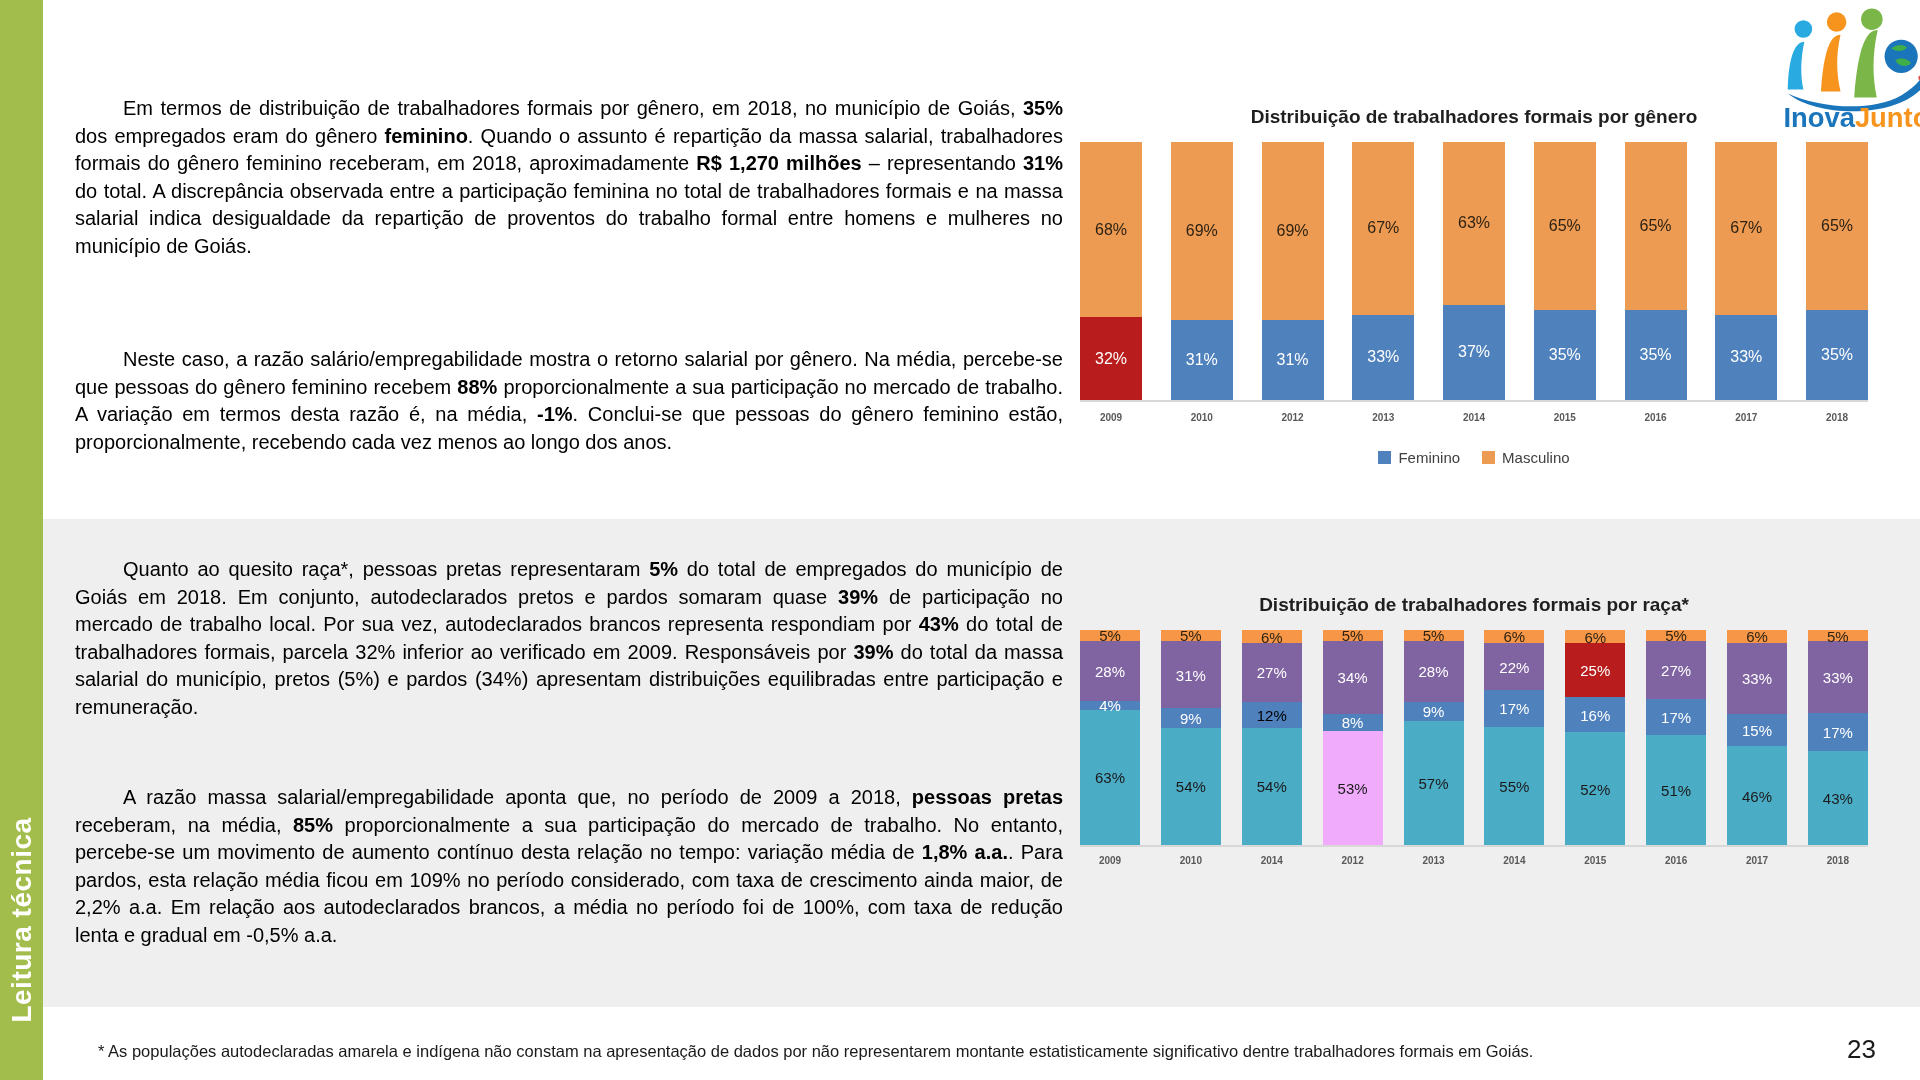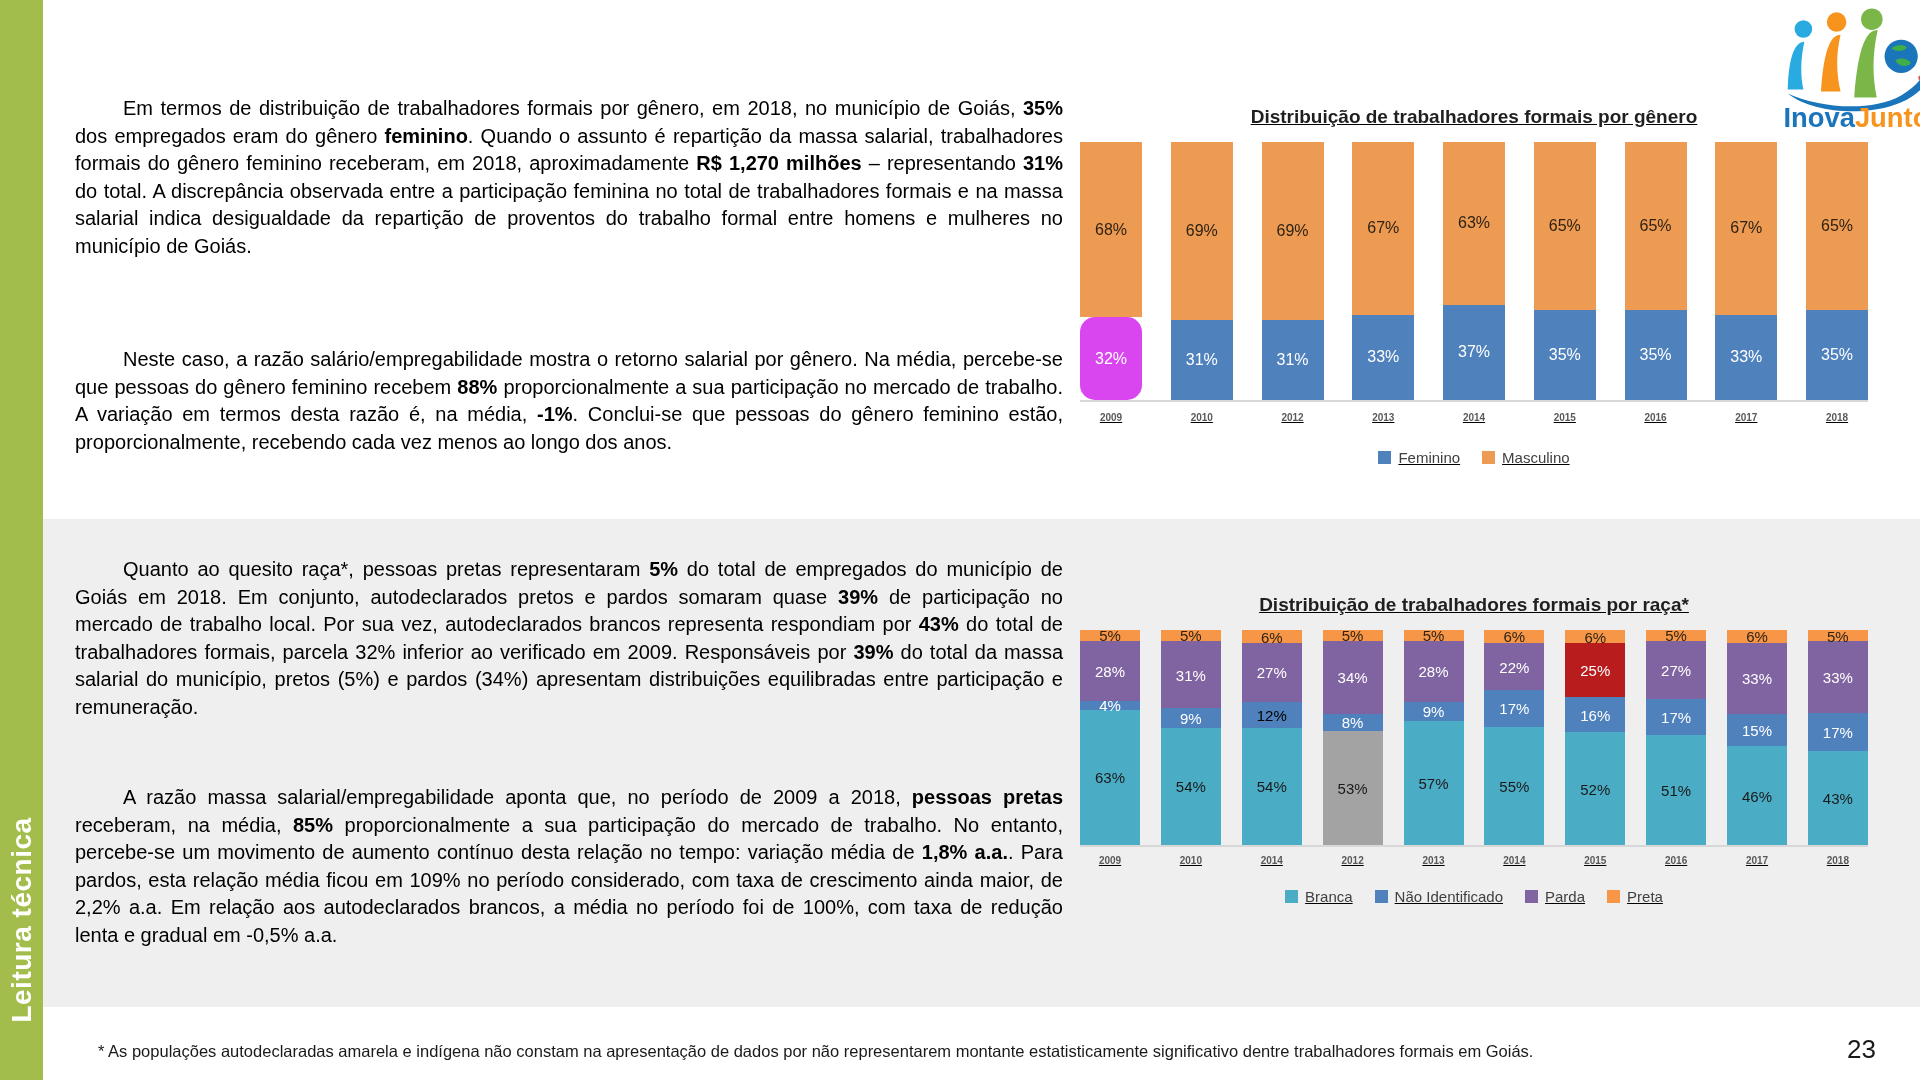--- a/index.html
+++ b/index.html
@@ -12,21 +12,21 @@
   .sidebar-label span{transform:rotate(-90deg);white-space:nowrap;color:#ffffff;
         font-size:28px;font-weight:bold;letter-spacing:.5px;}
   
   .gray-panel{position:absolute;left:43px;top:519px;width:1877px;height:488px;background:#efefef;}
   
   .para{position:absolute;left:75px;width:988px;margin:0;font-size:20px;line-height:27.5px;
         text-align:justify;text-indent:48px;color:#000;}
   .para .b{font-weight:bold;}
   #p1{top:95px;} #p2{top:346px;} #p3{top:556px;} #p4{top:784px;}
   
-  .chart{position:absolute;left:1080px;width:788px;text-decoration:underline;}
+  .chart{position:absolute;left:1080px;width:788px;}
   #chart-gender{top:106px;} #chart-race{top:594px;}
   .chart-title{margin:0 0 14px 0;text-align:center;font-size:19px;font-weight:bold;color:#1f1f1f;}
   .plot{display:flex;justify-content:space-between;align-items:flex-end;
         border-bottom:2px solid #d8d8d8;}
   #chart-gender .plot{height:258px;} #chart-race .plot{height:215px;}
   .bar{display:flex;flex-direction:column-reverse;height:100%;}
   #chart-gender .bar{width:62px;} #chart-race .bar{width:60px;}
   .seg{position:relative;}
   .seg-label{position:absolute;top:50%;left:50%;transform:translate(-50%,-50%);
         white-space:nowrap;line-height:1;z-index:2;}
@@ -60,21 +60,21 @@
 
   <p class="para" id="p1"><span>Em termos de distribuição de trabalhadores formais por gênero, em 2018, no município de Goiás, </span><span class="b">35%</span><span> dos empregados eram do gênero </span><span class="b">feminino</span><span>. Quando o assunto é repartição da massa salarial, trabalhadores formais do gênero feminino receberam, em 2018, aproximadamente </span><span class="b">R$ 1,270 milhões</span><span> – representando </span><span class="b">31%</span><span> do total. A discrepância observada entre a participação feminina no total de trabalhadores formais e na massa salarial indica desigualdade da repartição de proventos do trabalho formal entre homens e mulheres no município de Goiás.</span></p>
   <p class="para" id="p2"><span>Neste caso, a razão salário/empregabilidade mostra o retorno salarial por gênero. Na média, percebe-se que pessoas do gênero feminino recebem </span><span class="b">88%</span><span> proporcionalmente a sua participação no mercado de trabalho. A variação em termos desta razão é, na média, </span><span class="b">-1%</span><span>. Conclui-se que pessoas do gênero feminino estão, proporcionalmente, recebendo cada vez menos ao longo dos anos.</span></p>
   <p class="para" id="p3"><span>Quanto ao quesito raça*, pessoas pretas representaram </span><span class="b">5%</span><span> do total de empregados do município de Goiás em 2018. Em conjunto, autodeclarados pretos e pardos somaram quase </span><span class="b">39%</span><span> de participação no mercado de trabalho local. Por sua vez, autodeclarados brancos representa respondiam por </span><span class="b">43%</span><span> do total de trabalhadores formais, parcela 32% inferior ao verificado em 2009. Responsáveis por </span><span class="b">39%</span><span> do total da massa salarial do município, pretos (5%) e pardos (34%) apresentam distribuições equilibradas entre participação e remuneração.</span></p>
   <p class="para" id="p4"><span>A razão massa salarial/empregabilidade aponta que, no período de 2009 a 2018, </span><span class="b">pessoas pretas</span><span> receberam, na média, </span><span class="b">85%</span><span> proporcionalmente a sua participação do mercado de trabalho. No entanto, percebe-se um movimento de aumento contínuo desta relação no tempo: variação média de </span><span class="b">1,8% a.a.</span><span>. Para pardos, esta relação média ficou em 109% no período considerado, com taxa de crescimento ainda maior, de 2,2% a.a. Em relação aos autodeclarados brancos, a média no período foi de 100%, com taxa de redução lenta e gradual em -0,5% a.a.</span></p>
 
   <div class="chart" id="chart-gender">
     <h3 class="chart-title">Distribuição de trabalhadores formais por gênero</h3>
     <div class="plot">
         <div class="bar">
-          <div class="seg" style="height: 32%; background: #d946ef; border-radius: 15px;">
+          <div class="seg" style="height: 32%; background: #b91c1c;">
             <span class="seg-label" style="color: rgb(255, 255, 255);">32%</span>
           </div>
           <div class="seg" style="height: 68%; background: rgb(237, 154, 83);">
             <span class="seg-label" style="color: rgb(46, 35, 19);">68%</span>
           </div>
         </div>
         <div class="bar">
           <div class="seg" style="height: 31%; background: rgb(79, 129, 189);">
             <span class="seg-label" style="color: rgb(255, 255, 255);">31%</span>
           </div>
@@ -201,21 +201,21 @@
             <span class="seg-label" style="color: #000000;">12%</span>
           </div>
           <div class="seg" style="height: 27.2727%; background: rgb(128, 100, 162);">
             <span class="seg-label" style="color: rgb(255, 255, 255);">27%</span>
           </div>
           <div class="seg" style="height: 6.06061%; background: rgb(247, 150, 70);">
             <span class="seg-label" style="color: rgb(46, 35, 19);">6%</span>
           </div>
         </div>
         <div class="bar">
-          <div class="seg" style="height: 53%; background: #a3a3a3;">
+          <div class="seg" style="height: 53%; background: #f0abfc;">
             <span class="seg-label" style="color: rgb(26, 26, 26);">53%</span>
           </div>
           <div class="seg" style="height: 8%; background: rgb(79, 129, 189);">
             <span class="seg-label" style="color: rgb(255, 255, 255);">8%</span>
           </div>
           <div class="seg" style="height: 34%; background: rgb(128, 100, 162);">
             <span class="seg-label" style="color: rgb(255, 255, 255);">34%</span>
           </div>
           <div class="seg" style="height: 5%; background: rgb(247, 150, 70);">
             <span class="seg-label" style="color: rgb(46, 35, 19);">5%</span>
@@ -311,38 +311,20 @@
         <span class="year">2010</span>
         <span class="year">2014</span>
         <span class="year">2012</span>
         <span class="year">2013</span>
         <span class="year">2014</span>
         <span class="year">2015</span>
         <span class="year">2016</span>
         <span class="year">2017</span>
         <span class="year">2018</span>
       </div>
-    <div class="legend">
-        <span class="legend-item">
-          <span class="swatch" style="background: rgb(75, 172, 198);"></span>
-          <span>Branca</span>
-        </span>
-        <span class="legend-item">
-          <span class="swatch" style="background: rgb(79, 129, 189);"></span>
-          <span>Não Identificado</span>
-        </span>
-        <span class="legend-item">
-          <span class="swatch" style="background: rgb(128, 100, 162);"></span>
-          <span>Parda</span>
-        </span>
-        <span class="legend-item">
-          <span class="swatch" style="background: rgb(247, 150, 70);"></span>
-          <span>Preta</span>
-        </span>
-      </div>
   </div>
 
   <div class="logo">
     <svg viewBox="0 0 180 132" width="176" height="132">
 
       <path d="M12,90 C42,114 118,116 148,86 C162,72 166,50 154,36 C162,58 152,78 128,92 C96,110 42,104 12,90 Z" fill="#1b75bb"></path>
 
       <circle cx="28" cy="24" r="9" fill="#29abe2"></circle>
       <path d="M12,86 C13,48 21,37 29,37 C25,55 25,72 28,86 Z" fill="#29abe2"></path>
       <circle cx="62" cy="17" r="10" fill="#f7941e"></circle>

